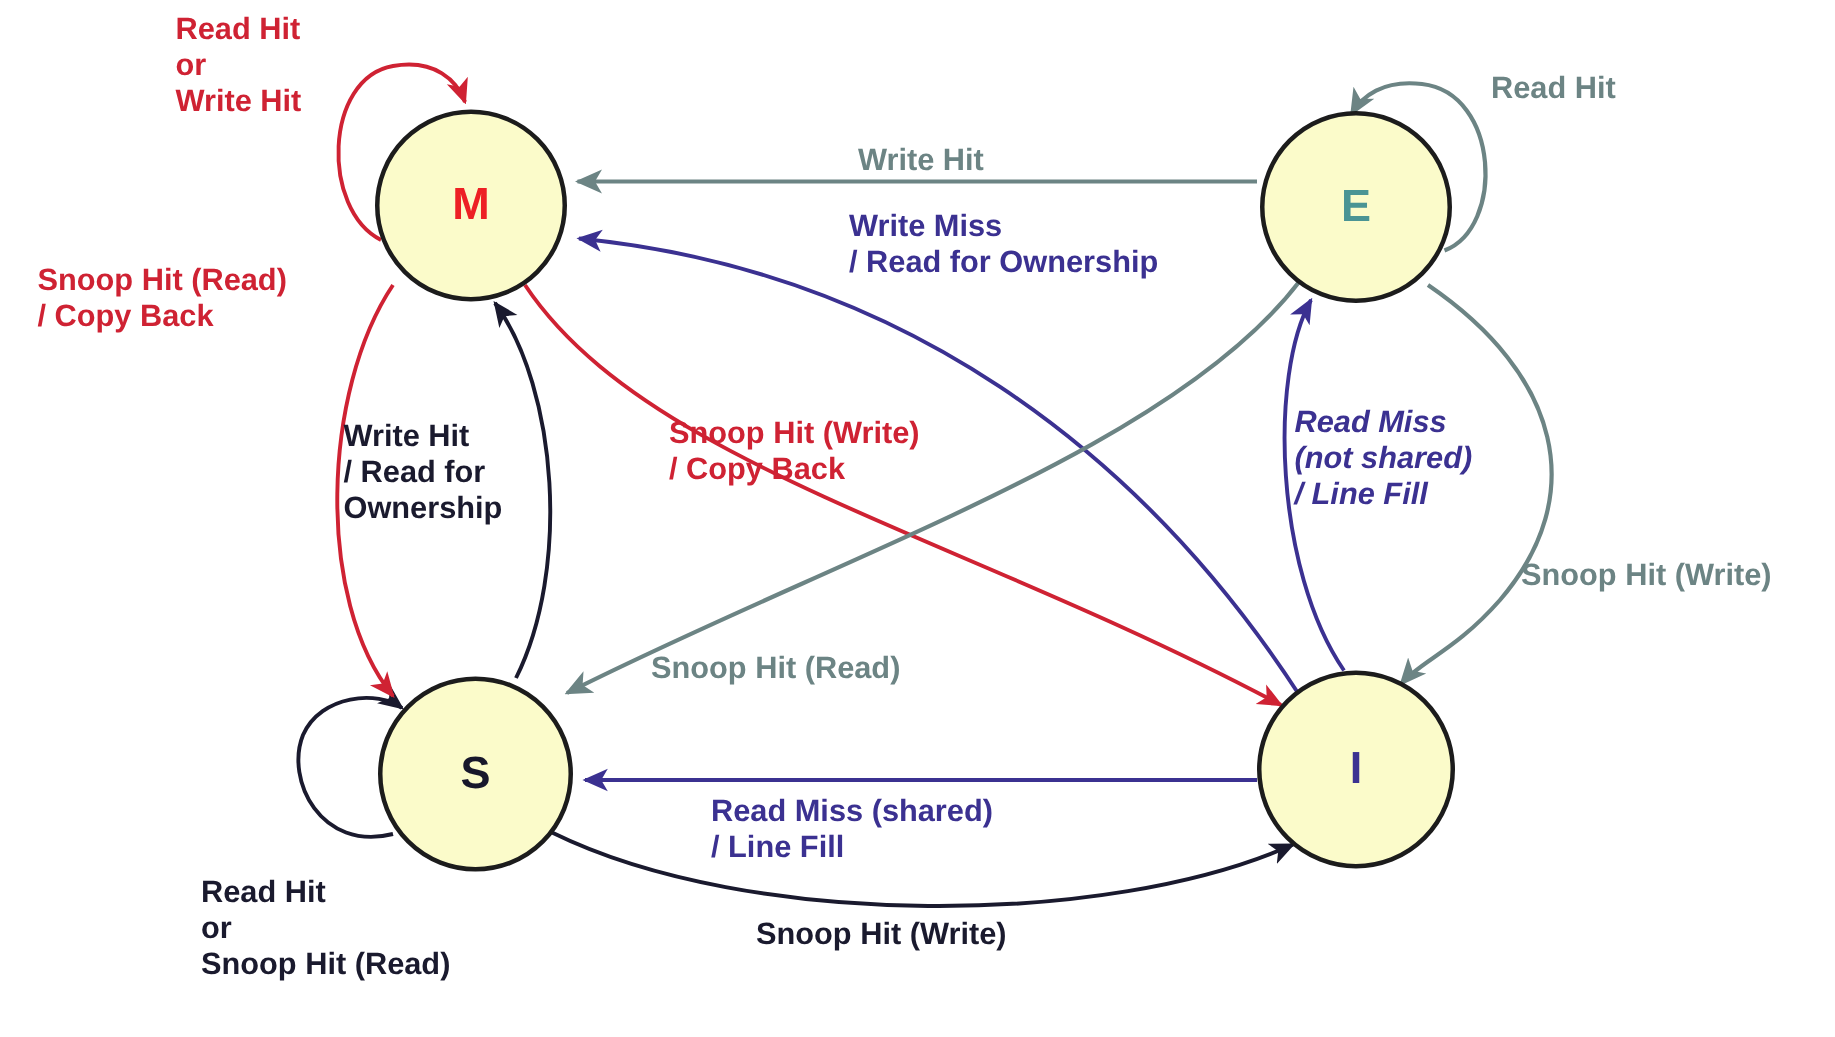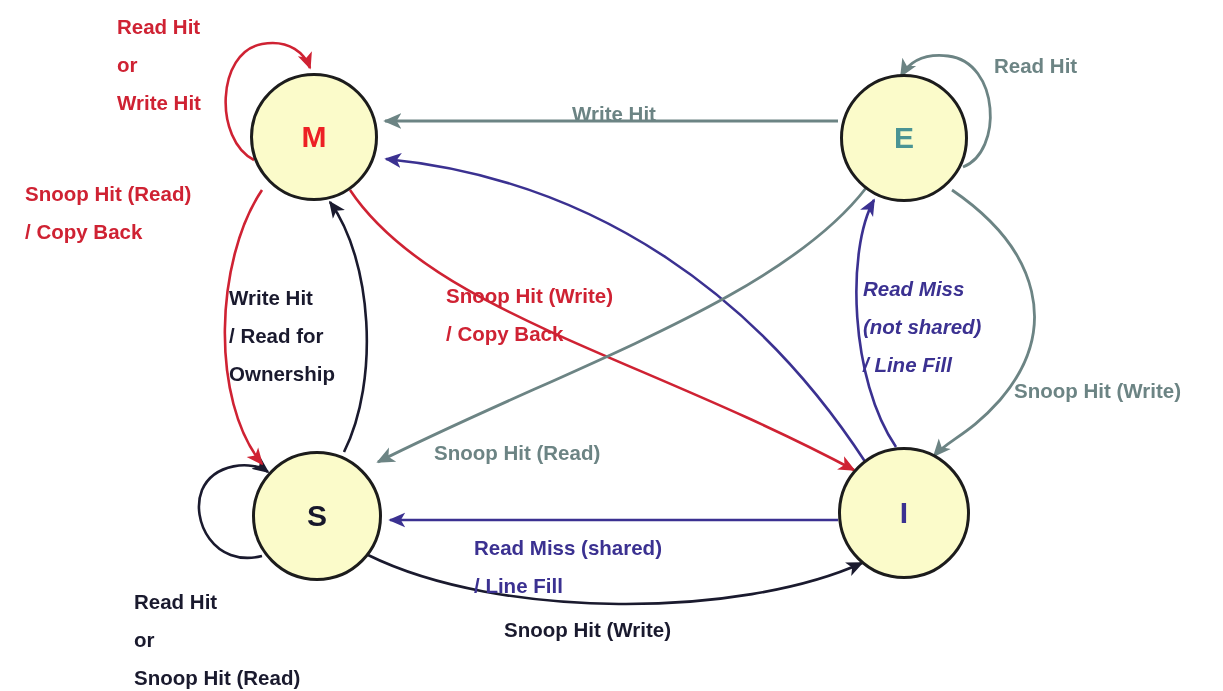--- a/index.html
+++ b/index.html
@@ -11,21 +11,21 @@
   #edges{position:absolute;left:0;top:0;width:1223px;height:691px;}
   .node{
     position:absolute;border-radius:50%;
     background:#fbfbca;border:3px solid #1c1c1c;
     display:flex;align-items:center;justify-content:center;
     font-weight:bold;font-size:30px;
     box-sizing:border-box;
   }
   .lbl{
     position:absolute;font-weight:bold;font-size:20.5px;
-    line-height:38px;white-space:pre;letter-spacing:0px;
+    line-height:24px;white-space:pre;letter-spacing:0px;
   }
 </style>
 </head>
 <body>
 
 <div id="stage">
 
   <svg id="edges" viewBox="0 0 1223 691">
     <defs>
       <marker id="ah-crimson" viewBox="0 0 10 10" refX="9" refY="5" markerWidth="6.5" markerHeight="6.5" orient="auto-start-reverse">
@@ -86,20 +86,22 @@
   </div>
 
   <div class="lbl" style="left:117px;top:8px;color:#cf2233;">Read Hit
 or
 Write Hit</div>
 
   <div class="lbl" style="left:994px;top:47px;color:#6c8484;">Read Hit</div>
 
   <div class="lbl" style="left:572px;top:95px;color:#6c8484;">Write Hit</div>
 
+  <div class="lbl" style="left:566px;top:139px;color:#3b3191;">Write Miss
+/ Read for Ownership</div>
 
   <div class="lbl" style="left:25px;top:175px;color:#cf2233;">Snoop Hit (Read)
 / Copy Back</div>
 
   <div class="lbl" style="left:229px;top:279px;color:#1a1a2e;">Write Hit
 / Read for
 Ownership</div>
 
   <div class="lbl" style="left:446px;top:277px;color:#cf2233;">Snoop Hit (Write)
 / Copy Back</div>

